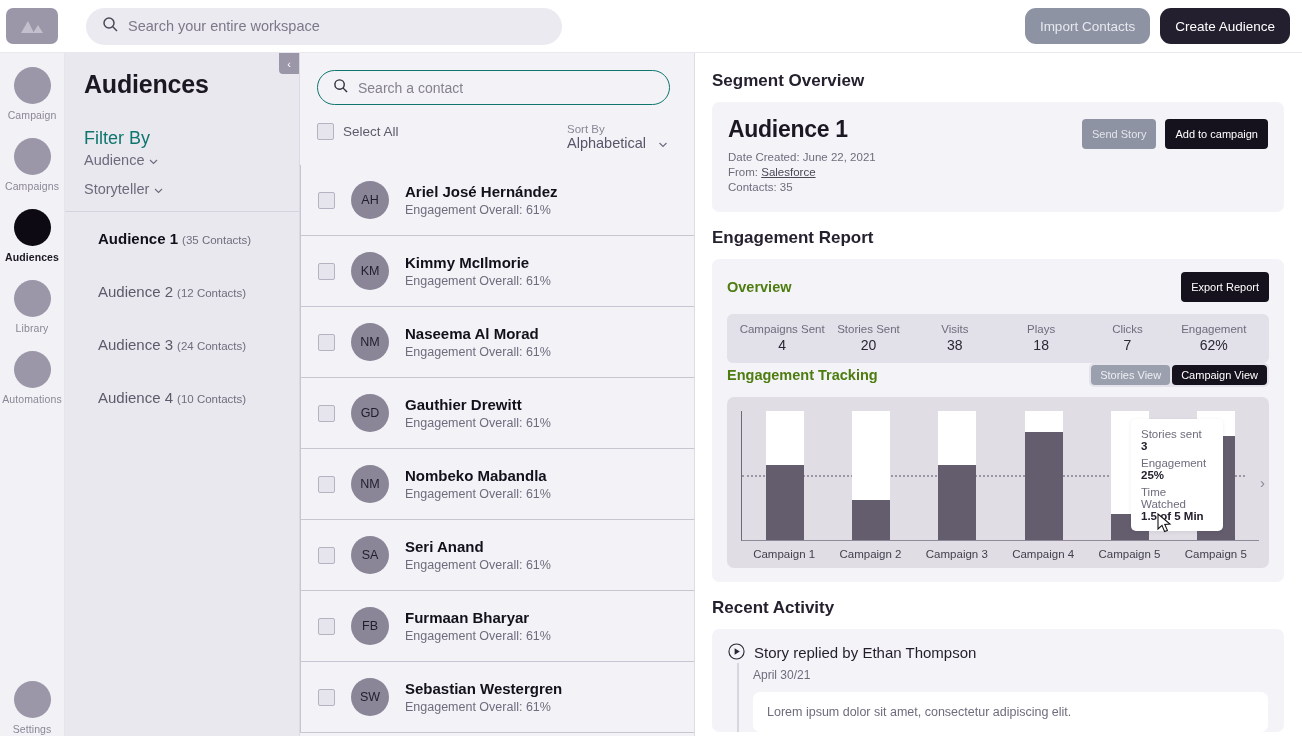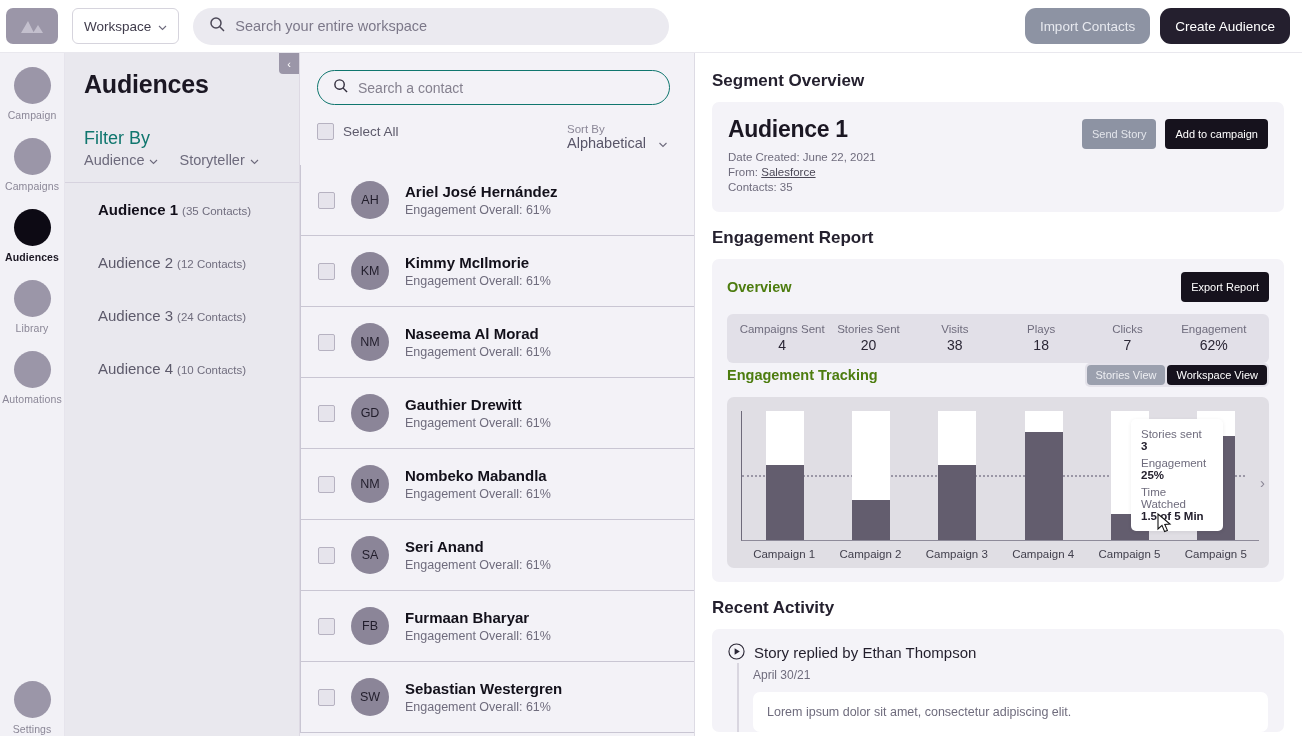--- a/index.html
+++ b/index.html
@@ -61,21 +61,21 @@
     width: 235px; flex: 0 0 235px; background: #e9e8ee; border-right: 1px solid #ddd9e3;
     position: relative; padding: 0 0 0 19px;
   }
   .collapse-btn {
     position: absolute; top: 0; right: 0; width: 20px; height: 21px;
     background: #9b96a8; color: #fff; font-size: 11px; border-radius: 0 0 0 4px;
     display: flex; align-items: center; justify-content: center; cursor: pointer;
   }
   .aud-title { font-size: 25px; font-weight: 700; margin-top: 17px; letter-spacing: -.2px; }
   .filter-label { font-size: 18px; color: #0f766e; margin-top: 29px; }
-  .filter-row { display: flex; gap: 21px; margin-top: 3px; padding-bottom: 14px; }
+  .filter-row { display: flex; gap: 13px; margin-top: 3px; padding-bottom: 14px; flex-direction: column; }
   .filter-pill { font-size: 14.5px; color: #6d6a7c; display: flex; align-items: center; gap: 5px; cursor: pointer; }
   .aud-divider { border-top: 1px solid #d6d2de; margin-left: -19px; }
   .aud-item { padding: 18px 0 18px 14px; font-size: 14.5px; color: #5d5a6b; cursor: pointer; }
   .aud-item .nm { font-size: 15px; }
   .aud-item.sel { color: #120f1a; }
   .aud-item.sel .nm { font-weight: 700; }
   .aud-item .ct { font-size: 11.5px; color: #706d7e; }
 
   
   .contacts {
@@ -161,28 +161,20 @@
 <body>
 
 <div id="app">
 
   <div class="topbar">
     <div class="logo-box">
       <svg width="26" height="16" viewBox="0 0 26 16">
           <path d="M2 15 L9 3 L15 15 Z M14 15 L19 7 L24 15 Z" fill="#c3bfcd"></path>
         </svg>
     </div>
-    <div class="workspace-btn">
-      <span>Workspace</span>
-      <span>
-        <svg width="9" height="6" viewBox="0 0 9 6">
-            <path d="M1 1 L4.5 4.5 L8 1" stroke="#6d6a7c" stroke-width="1.1" fill="none"></path>
-          </svg>
-      </span>
-    </div>
     <div class="search-wrap">
       <span>
         <svg width="16" height="16" viewBox="0 0 16 16">
             <circle cx="7" cy="7" r="5" stroke="#4c4857" stroke-width="1.5" fill="none"></circle>
             <path d="M10.8 10.8 L15 15" stroke="#4c4857" stroke-width="1.5"></path>
           </svg>
       </span>
       <input type="text" placeholder="Search your entire workspace" style="">
     </div>
     <div class="topbar-spacer"></div>
@@ -408,21 +400,21 @@
           <div class="stat">
             <div class="k">Engagement</div>
             <div class="v">62%</div>
           </div>
         </div>
 
         <div class="track-head" style="margin-top:0">
           <div class="rep-title">Engagement Tracking</div>
           <div class="seg-toggle">
             <button class="tg off">Stories View</button>
-            <button class="tg on">Workspace View</button>
+            <button class="tg on">Campaign View</button>
           </div>
         </div>
 
         <div class="chart-card">
           <div class="plot">
             <div class="avgline"></div>
             <div class="bargrp">
                 <div class="bar">
                   <div class="fill" style="height:58%"></div>
                 </div>

